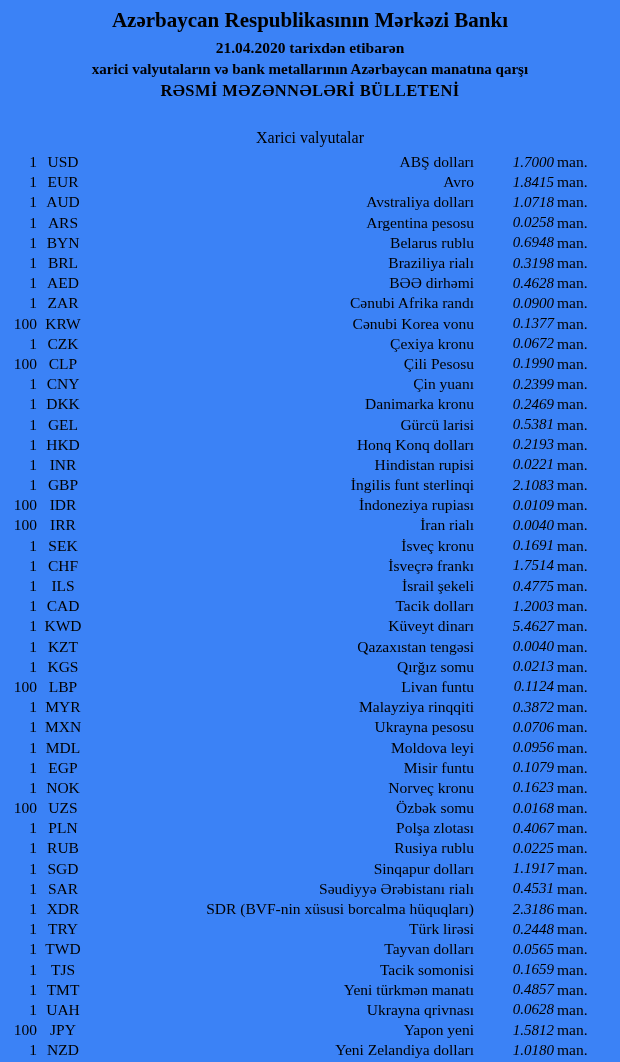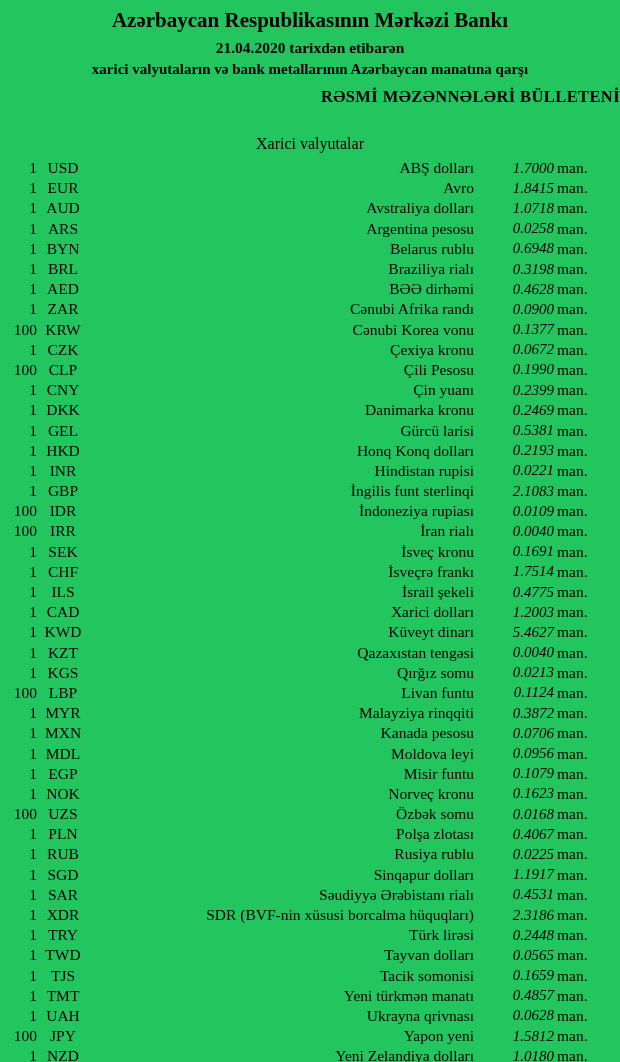--- a/index.html
+++ b/index.html
@@ -1,25 +1,25 @@
 <!DOCTYPE html>
 <html><head>
 <meta charset="utf-8">
 <style>
   html,body{margin:0;padding:0;background:#ffffff;}
   .page{
-    width:620px;height:1062px;background:#22c55e;color:#000000;
+    width:620px;height:1062px;background:#3b82f6;color:#000000;
     font-family:"Liberation Serif","DejaVu Serif",serif;
     overflow:hidden;box-sizing:border-box;padding-top:7px;
   }
   .title{text-align:center;font-weight:bold;font-size:21px;line-height:26px;}
   .sub{text-align:center;font-weight:bold;}
   .sub1{font-size:15.5px;line-height:19px;margin-top:5px;}
   .sub2{font-size:15px;line-height:19px;margin-top:3px;}
-  .sub3{font-size:16.5px;line-height:20px;margin-top:8px;letter-spacing:0.4px;text-align:right;}
+  .sub3{font-size:16.5px;line-height:20px;margin-top:2px;letter-spacing:0.4px;}
   .section-title{text-align:center;font-weight:normal;font-size:16px;line-height:19px;margin-top:27px;}
   .table{margin-top:5px;}
   .row{display:flex;align-items:center;height:20.2px;font-size:15.5px;
        padding-right:20px;box-sizing:border-box;}
   .qty{width:37px;text-align:right;flex:none;}
   .code{width:46px;text-align:center;flex:none;margin-left:3px;}
   .name{flex:1;margin-left:2px;white-space:nowrap;overflow:hidden;text-align:right;}
   .rate{width:80px;text-align:right;flex:none;font-weight:normal;font-style:italic;font-size:15px;}
   .unit{width:46px;flex:none;padding-left:3px;box-sizing:border-box;}
 </style>
@@ -183,21 +183,21 @@
       <div class="row">
         <span class="qty">1</span>
         <span class="code">ILS</span>
         <span class="name">İsrail şekeli</span>
         <span class="rate">0.4775</span>
         <span class="unit">man.</span>
       </div>
       <div class="row">
         <span class="qty">1</span>
         <span class="code">CAD</span>
-        <span class="name">Xarici dolları</span>
+        <span class="name">Tacik dolları</span>
         <span class="rate">1.2003</span>
         <span class="unit">man.</span>
       </div>
       <div class="row">
         <span class="qty">1</span>
         <span class="code">KWD</span>
         <span class="name">Küveyt dinarı</span>
         <span class="rate">5.4627</span>
         <span class="unit">man.</span>
       </div>
@@ -225,21 +225,21 @@
       <div class="row">
         <span class="qty">1</span>
         <span class="code">MYR</span>
         <span class="name">Malayziya rinqqiti</span>
         <span class="rate">0.3872</span>
         <span class="unit">man.</span>
       </div>
       <div class="row">
         <span class="qty">1</span>
         <span class="code">MXN</span>
-        <span class="name">Kanada pesosu</span>
+        <span class="name">Ukrayna pesosu</span>
         <span class="rate">0.0706</span>
         <span class="unit">man.</span>
       </div>
       <div class="row">
         <span class="qty">1</span>
         <span class="code">MDL</span>
         <span class="name">Moldova leyi</span>
         <span class="rate">0.0956</span>
         <span class="unit">man.</span>
       </div>

